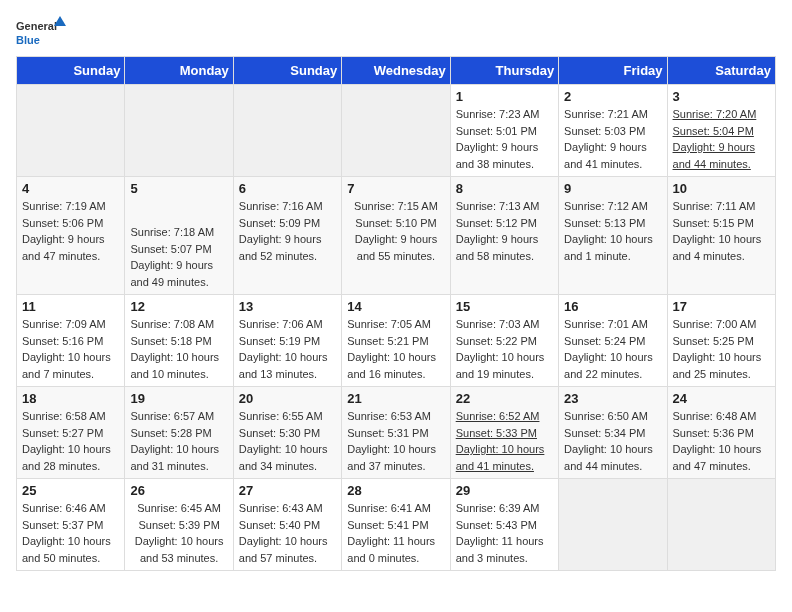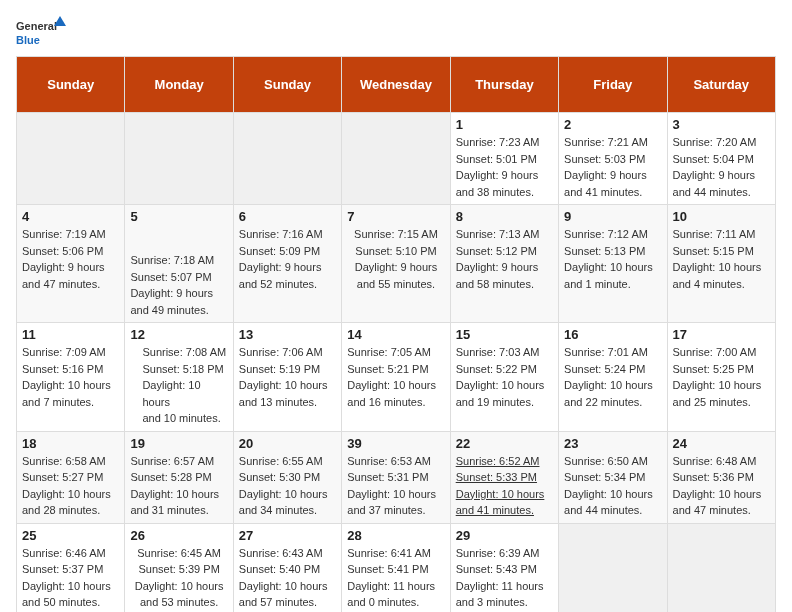--- a/index.html
+++ b/index.html
@@ -35,26 +35,26 @@
       font-size: 15px;
       color: #444;
       margin-top: 2px;
     }
     table {
       width: 100%;
       border-collapse: collapse;
       table-layout: fixed;
     }
     thead th {
-      background-color: #c2410c;
+      background-color: #1d4ed8;
       color: #fff;
       font-size: 13px;
       font-weight: bold;
-      padding: 20px 4px;
-      text-align: center;
+      padding: 6px 4px;
+      text-align: right;
       border: 1px solid #ddd;
     }
     tbody td {
       vertical-align: top;
       border: 1px solid #ddd;
       padding: 4px 5px;
       font-size: 11px;
       color: #222;
       height: 90px;
       background: #fff;
@@ -121,21 +121,21 @@
         </td>
         <td>
           <span class="day-num">2</span>
           <div class="day-info" style="white-space: pre-line;">Sunrise: 7:21 AM
 Sunset: 5:03 PM
 Daylight: 9 hours
 and 41 minutes.</div>
         </td>
         <td>
           <span class="day-num">3</span>
-          <div class="day-info" style="white-space: pre-line;">Sunrise: 7:20 AM
+          <div class="day-info" style="white-space: pre-line; text-decoration: underline;">Sunrise: 7:20 AM
 Sunset: 5:04 PM
 Daylight: 9 hours
 and 44 minutes.</div>
         </td>
       </tr>
       <tr>
         <td>
           <span class="day-num">4</span>
           <div class="day-info" style="white-space: pre-line;">Sunrise: 7:19 AM
 Sunset: 5:06 PM
@@ -188,21 +188,21 @@
       <tr>
         <td>
           <span class="day-num">11</span>
           <div class="day-info" style="white-space: pre-line;">Sunrise: 7:09 AM
 Sunset: 5:16 PM
 Daylight: 10 hours
 and 7 minutes.</div>
         </td>
         <td>
           <span class="day-num">12</span>
-          <div class="day-info" style="white-space: pre-line; margin-left: 12px;">Sunrise: 7:08 AM
+          <div class="day-info" style="white-space: pre-line;">Sunrise: 7:08 AM
 Sunset: 5:18 PM
 Daylight: 10 hours
 and 10 minutes.</div>
         </td>
         <td>
           <span class="day-num">13</span>
           <div class="day-info" style="white-space: pre-line;">Sunrise: 7:06 AM
 Sunset: 5:19 PM
 Daylight: 10 hours
 and 13 minutes.</div>
@@ -252,21 +252,21 @@
 and 31 minutes.</div>
         </td>
         <td>
           <span class="day-num">20</span>
           <div class="day-info" style="white-space: pre-line;">Sunrise: 6:55 AM
 Sunset: 5:30 PM
 Daylight: 10 hours
 and 34 minutes.</div>
         </td>
         <td>
-          <span class="day-num">39</span>
+          <span class="day-num">21</span>
           <div class="day-info" style="white-space: pre-line;">Sunrise: 6:53 AM
 Sunset: 5:31 PM
 Daylight: 10 hours
 and 37 minutes.</div>
         </td>
         <td>
           <span class="day-num">22</span>
           <div class="day-info" style="white-space: pre-line; text-decoration: underline;">Sunrise: 6:52 AM
 Sunset: 5:33 PM
 Daylight: 10 hours

